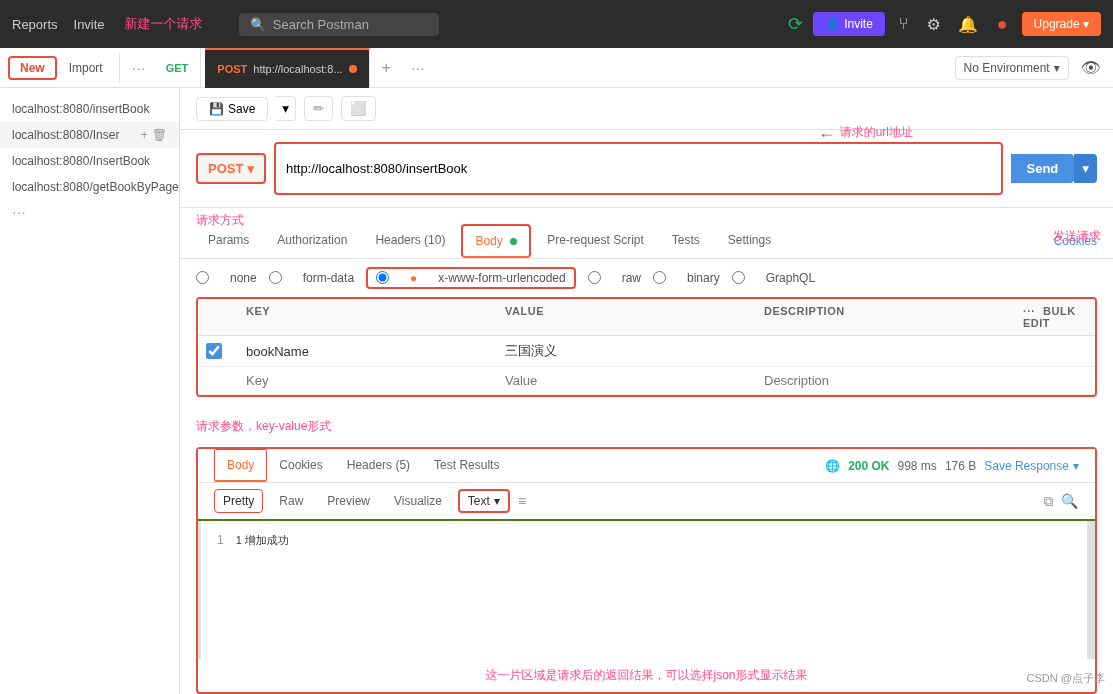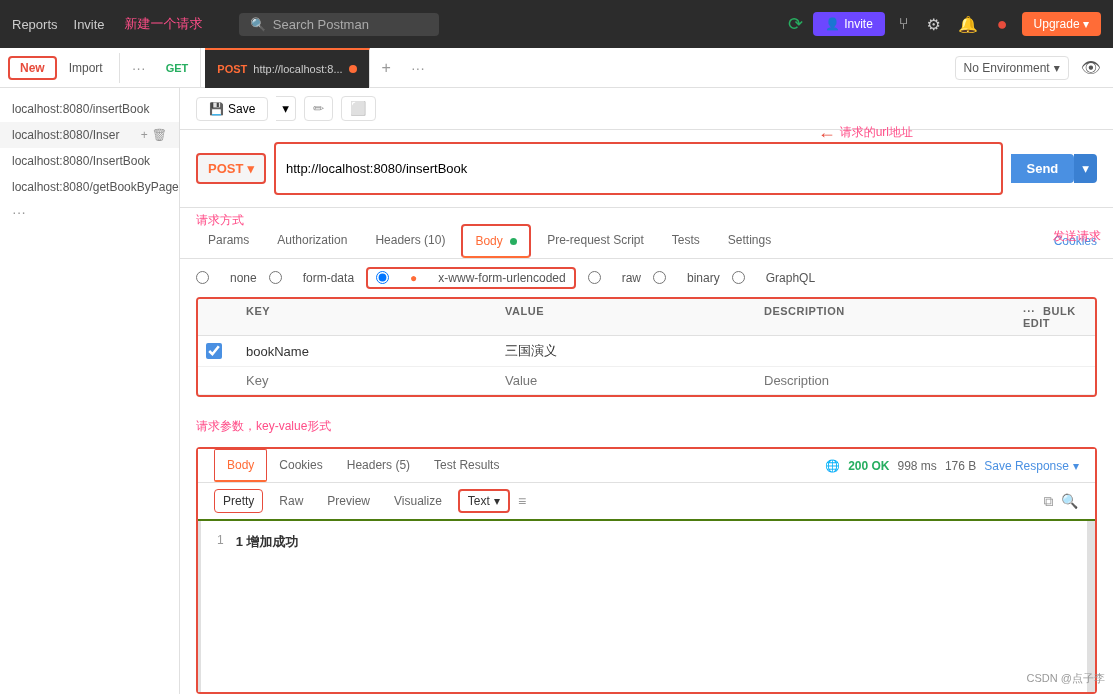--- a/index.html
+++ b/index.html
@@ -99,21 +99,21 @@
     .response-format-bar { display: flex; align-items: center; padding: 6px 16px; gap: 8px; border-bottom: 2px solid #4d7c0f; }
     .fmt-tab { padding: 4px 8px; font-size: 12px; color: #666; cursor: pointer; border-radius: 2px; }
     .fmt-tab.active { border: 1px solid #e74c3c; color: #333; }
     .fmt-dropdown { border: 1px solid #e74c3c; border-radius: 4px; padding: 3px 8px; font-size: 12px; cursor: pointer; display: flex; align-items: center; gap: 4px; color: #333; background: #fff; }
     .fmt-right { margin-left: auto; display: flex; gap: 8px; }
     .fmt-icon-btn { background: none; border: none; color: #999; cursor: pointer; font-size: 14px; }
 
     
     .response-body { flex: 1; padding: 12px 16px; font-size: 13px; color: #333; overflow-y: auto; background: #fff; border-left: 3px solid #e0e0e0; position: relative; }
     .line-number { color: #999; margin-right: 12px; font-size: 12px; }
-    .response-content { font-size: 13px; font-weight: bold; }
+    .response-content { font-size: 11px; }
     .annotation-response { color: #ff4d88; font-size: 12px; padding: 8px 16px; text-align: center; }
 
     
     .annotation-box { border: 2px solid #e74c3c; border-radius: 4px; }
 
     
     .response-scrollbar { position: absolute; right: 0; top: 0; bottom: 0; width: 8px; background: #e0e0e0; }
 
     
     .watermark { position: fixed; bottom: 8px; right: 8px; color: #999; font-size: 11px; }
@@ -380,19 +380,20 @@
 
       <div class="response-body" style="position:relative;">
         <div style="display:flex;align-items:flex-start;">
           <span class="line-number">1</span>
           <span class="response-content">1    增加成功</span>
         </div>
 
         <div class="response-scrollbar"></div>
       </div>
 
+      <div class="annotation-response">这一片区域是请求后的返回结果，可以选择json形式显示结果</div>
 
     </div>
 
   </div>
 </div>
 
 <div class="watermark">CSDN @点子李</div>
 
 </body></html>

